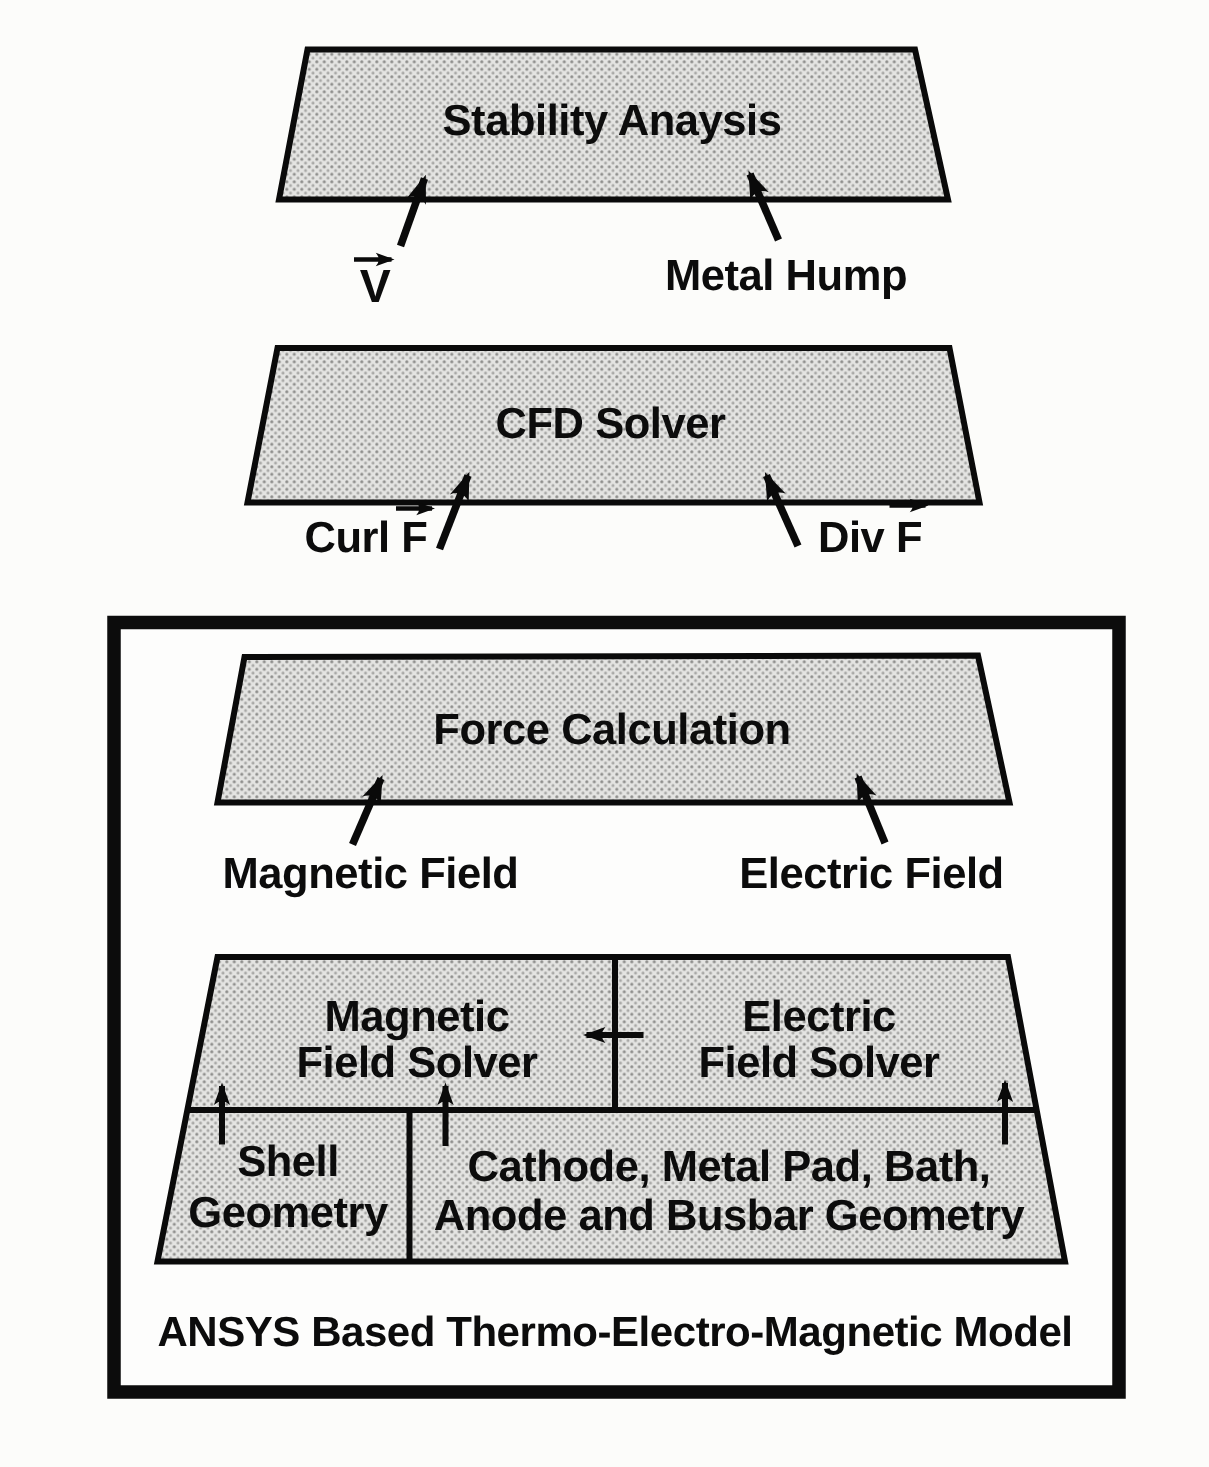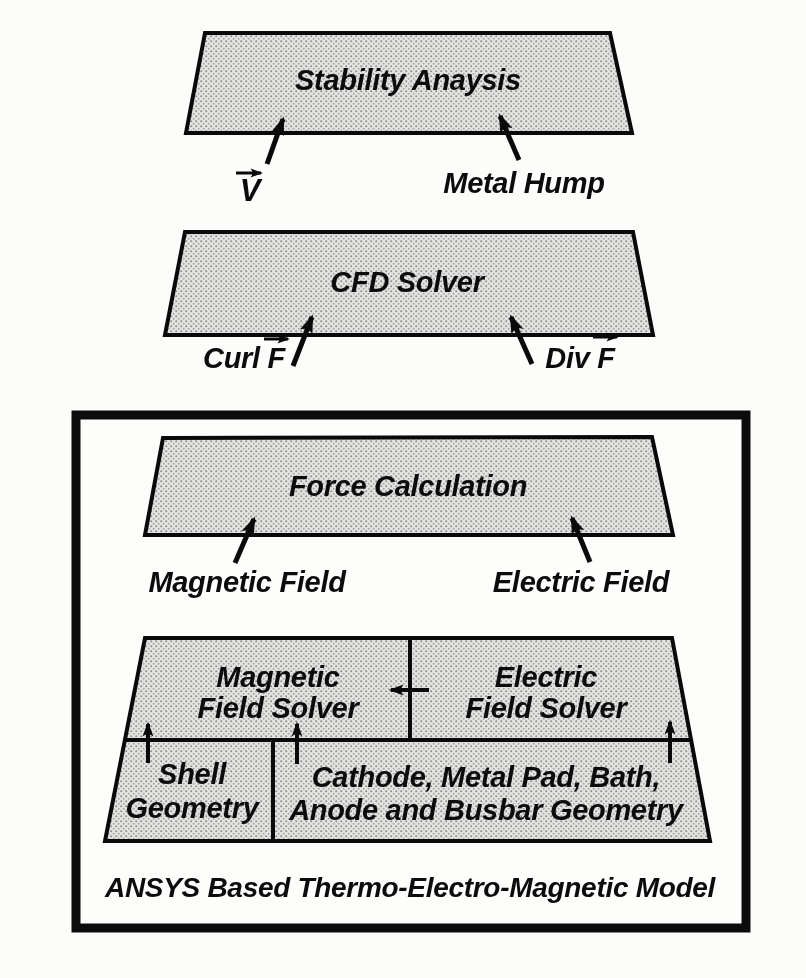--- a/index.html
+++ b/index.html
@@ -8,21 +8,20 @@
     width: 806px;
     height: 978px;
     background: #fcfcfa;
     overflow: hidden;
     font-family: "Liberation Sans", sans-serif;
   }
   #canvas-wrap {
     position: relative;
     width: 776px;
     height: 978px;
-    font-style: italic;
   }
   svg { display: block; }
   text {
     font-family: "Liberation Sans", sans-serif;
     font-weight: bold;
     fill: #0c0c0c;
     letter-spacing: -0.3px;
   }
   .title-29 { font-size: 29px; }
   .title-28 { font-size: 28px; }

